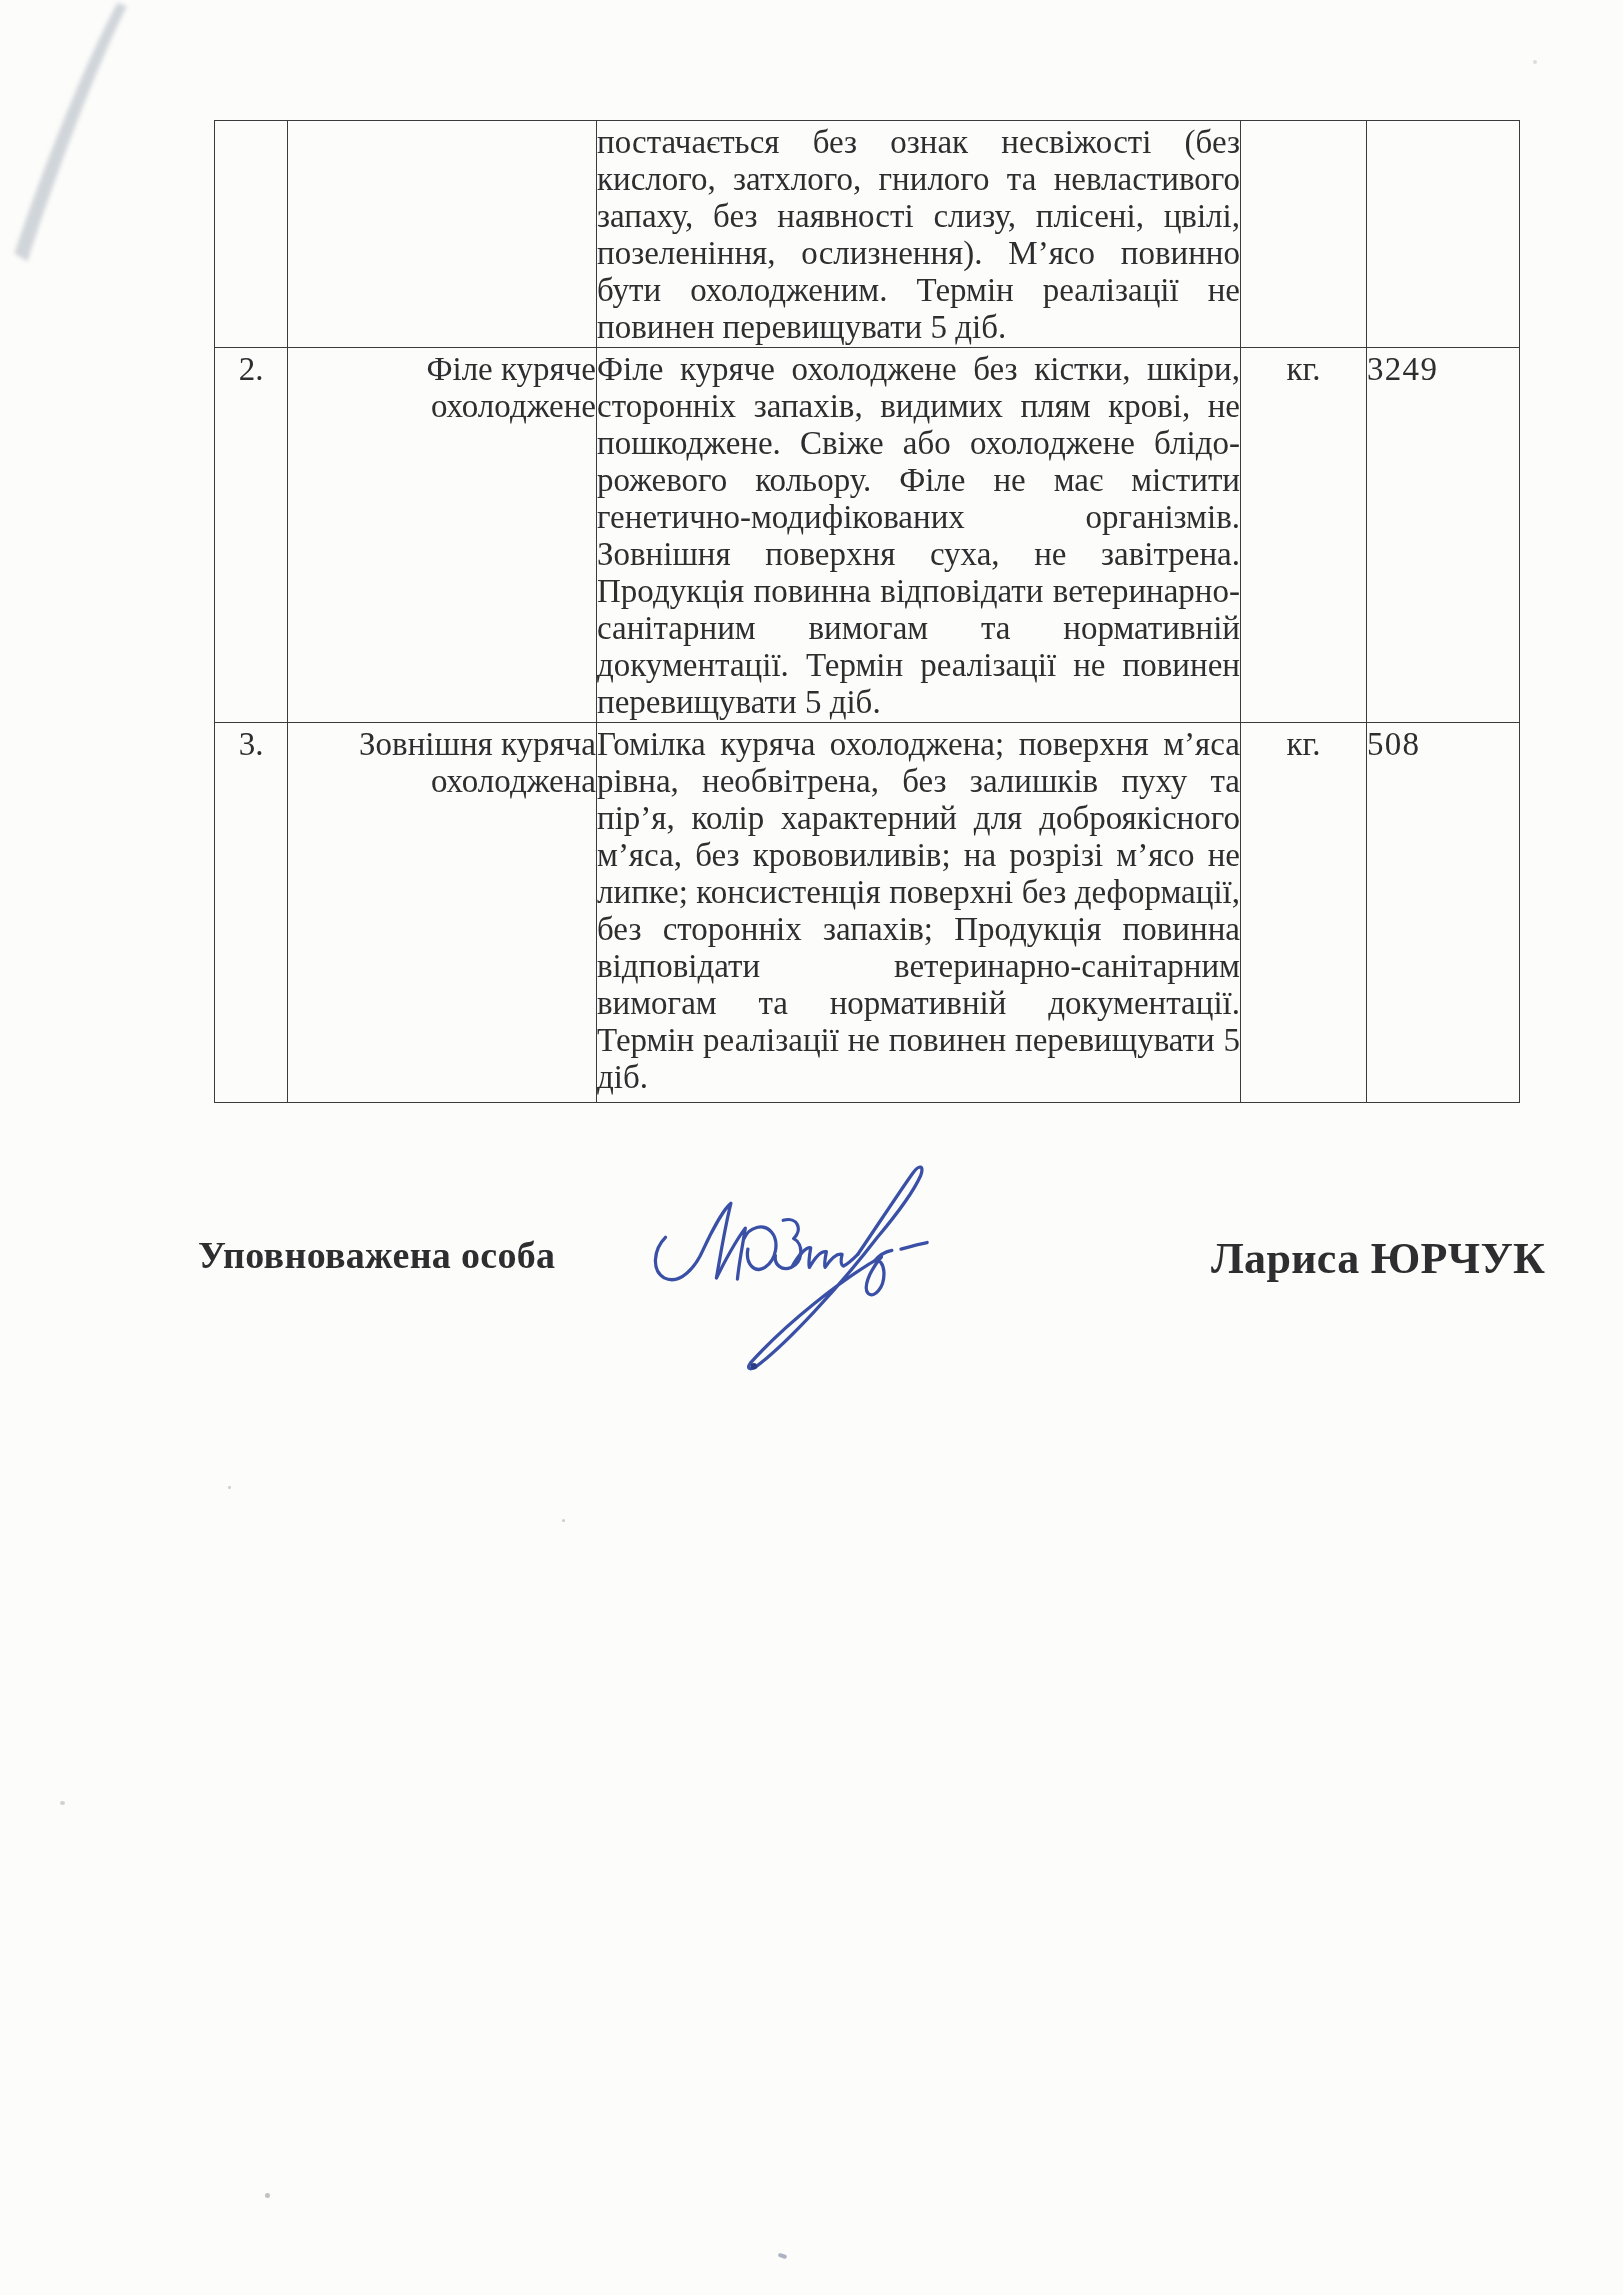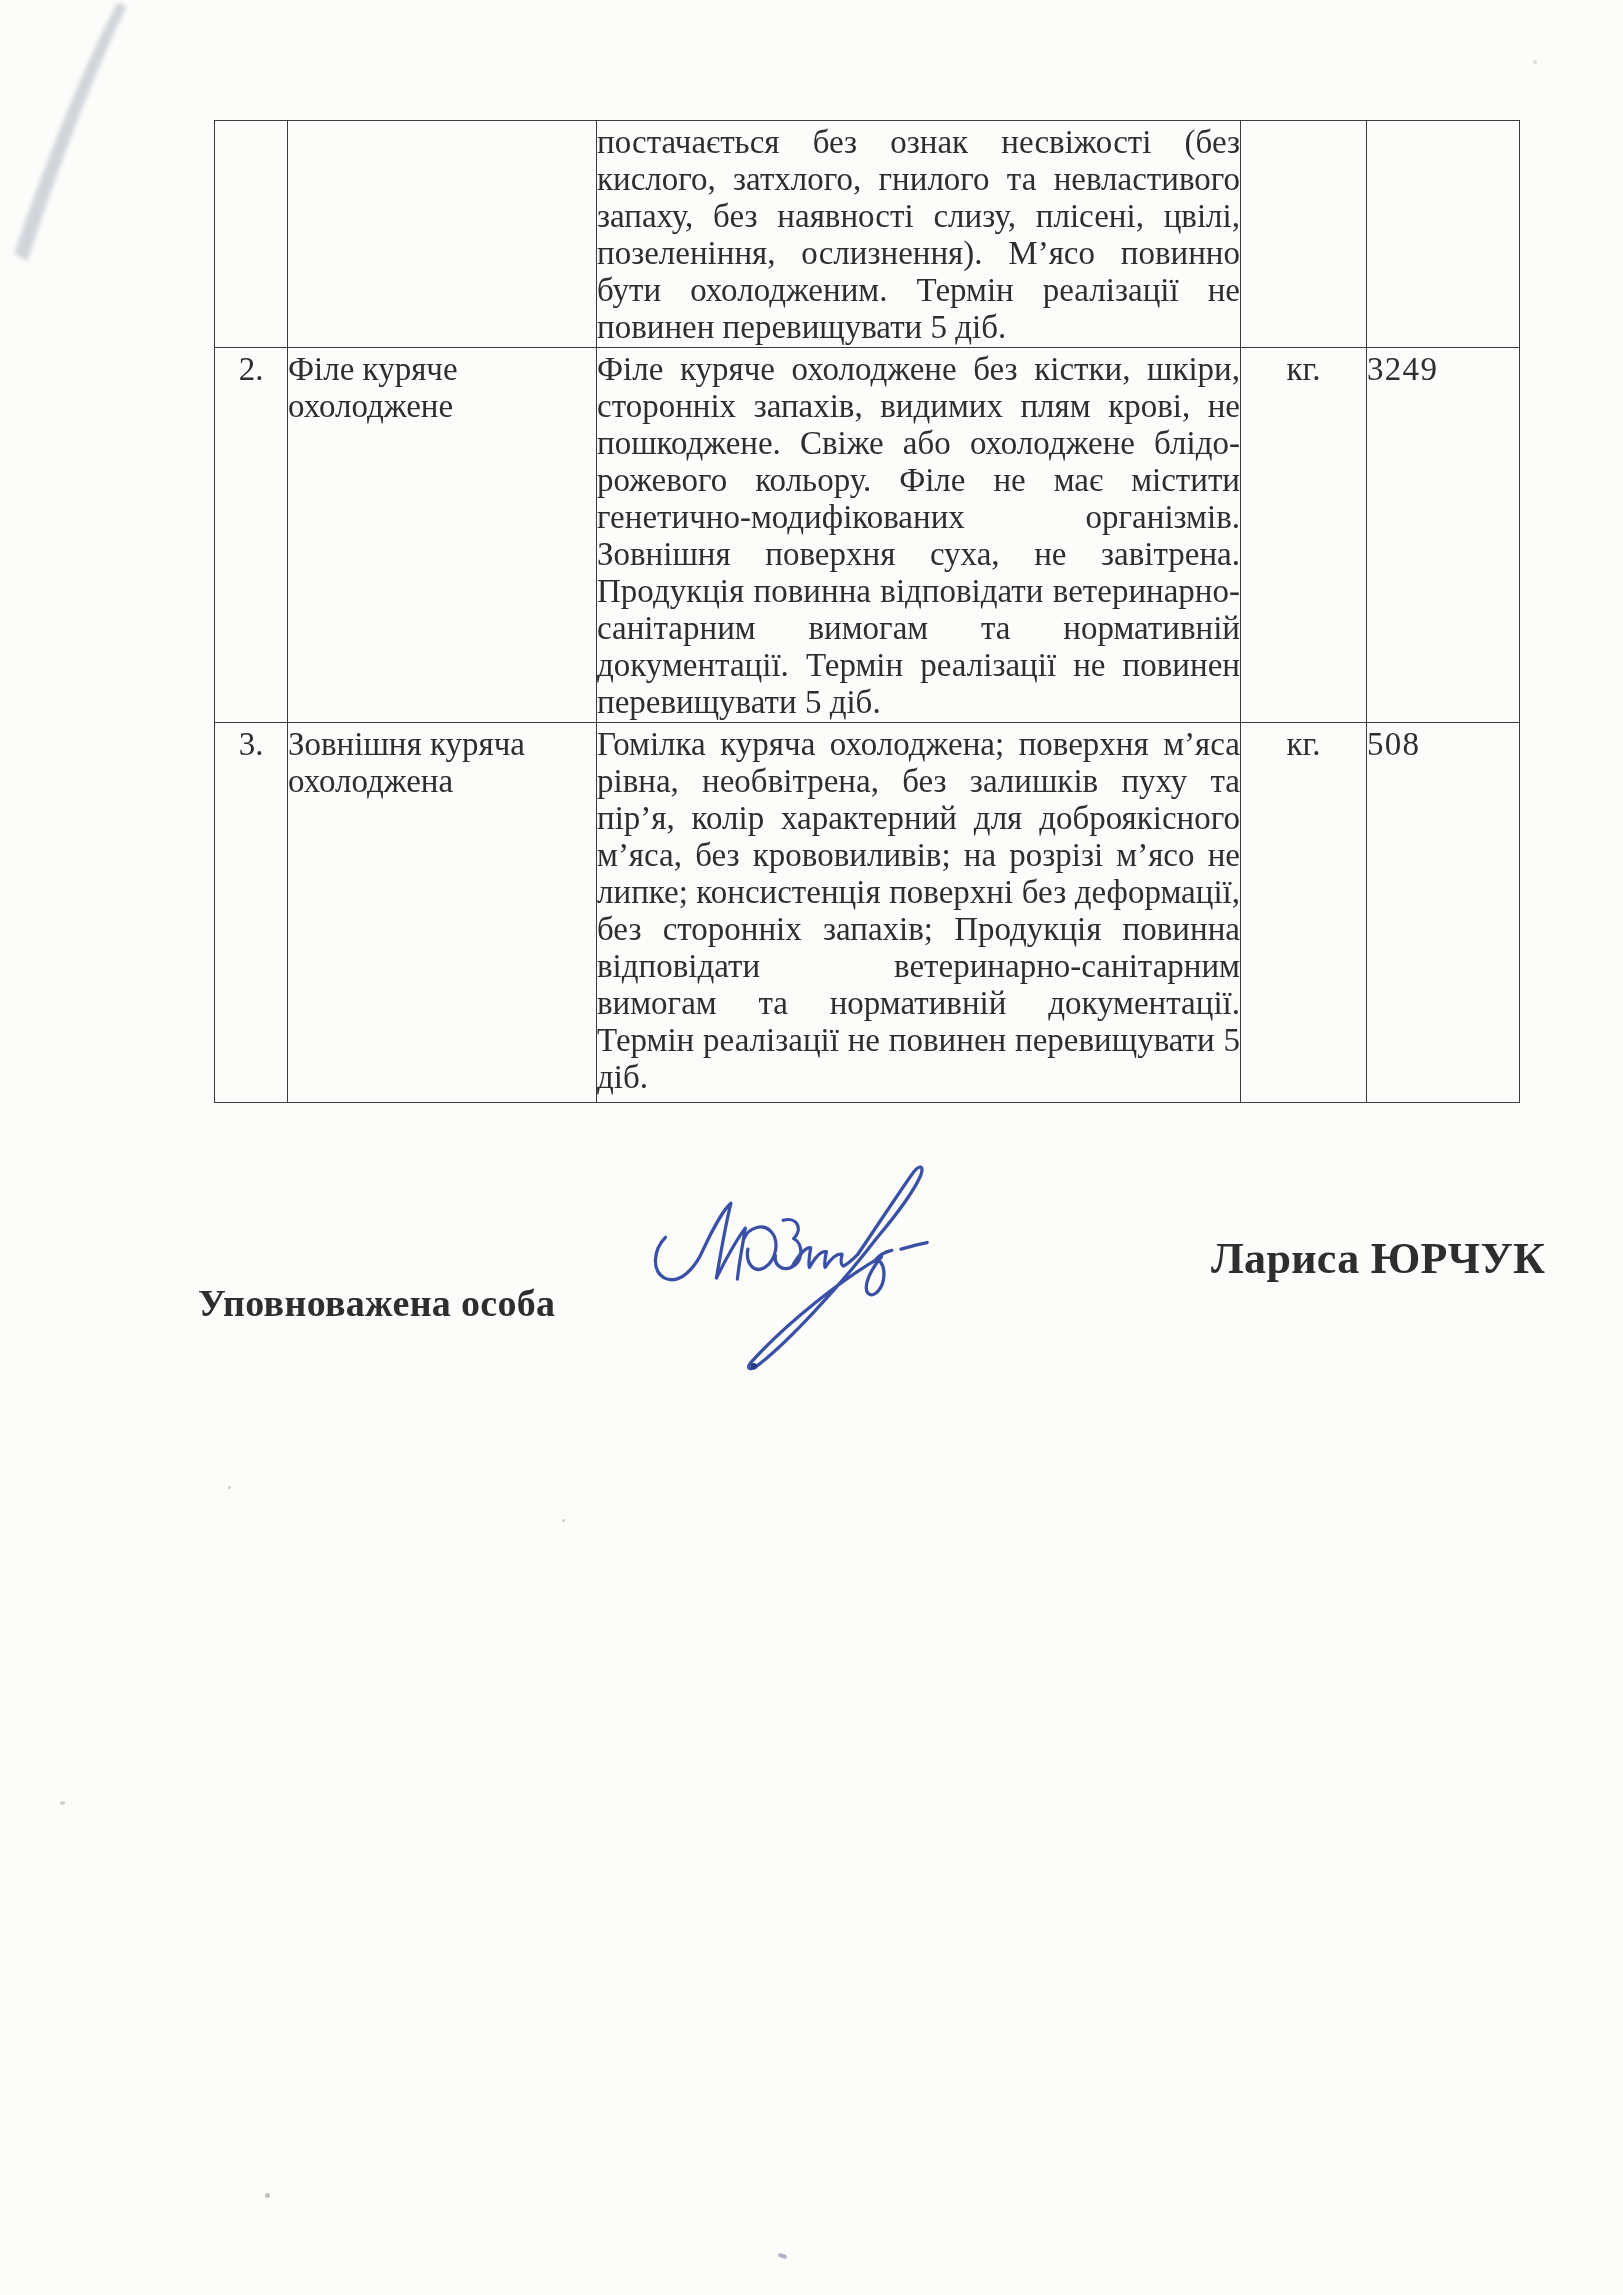--- a/index.html
+++ b/index.html
@@ -27,35 +27,34 @@
     vertical-align:top;
     padding:2.6px 0 0 0;
     font-size:33px;
     line-height:37px;
     overflow:hidden;
   }
   tr.r1{height:227px;}
   tr.r2{height:375px;}
   tr.r3{height:380px;}
   .c-num{text-align:center;}
-  .c-name{padding-left:10.5px;padding-right:22px;}
+  .c-name{padding-left:10.5px;padding-right:22px;text-align:right;}
   .c-desc{padding-left:9.2px;padding-right:10.5px;text-align:justify;hyphens:manual;}
   .c-unit{text-align:center;}
   .c-qty{letter-spacing:1.3px;}
 
   
   .footer-label{
     position:absolute;
     left:198px;
     top:1233px;
     font-size:38px;
     font-weight:bold;
     letter-spacing:0.3px;
     white-space:nowrap;
-    margin-top:48px;
   }
   .signer-name{
     position:absolute;
     left:1211px;
     top:1233px;
     font-size:44px;
     font-weight:bold;
     letter-spacing:0.3px;
     white-space:nowrap;
   }

